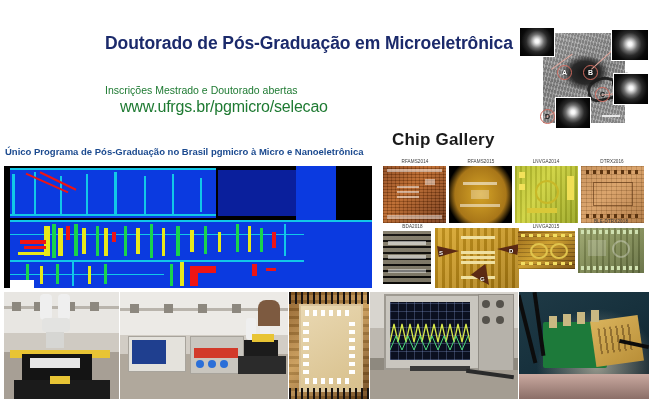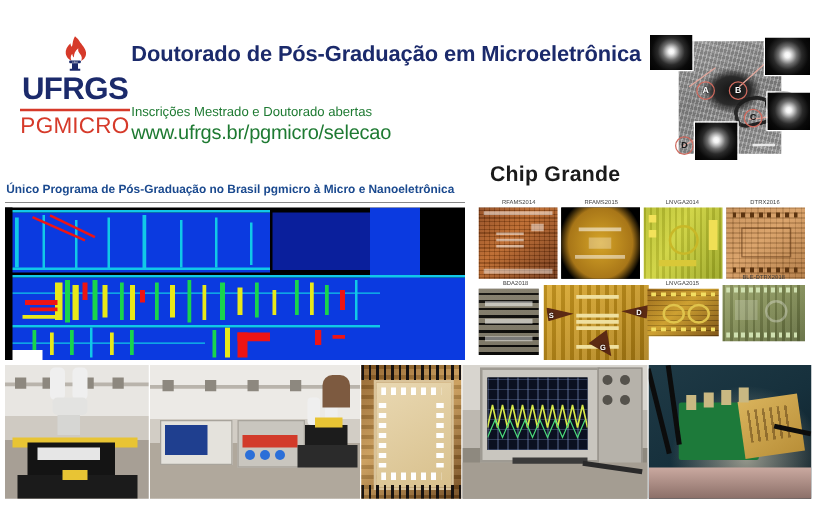--- a/index.html
+++ b/index.html
@@ -31,21 +31,21 @@
   }
   .title-sub{
     position:absolute;left:105px;top:55px;
     font-size:10.5px;font-weight:bold;color:#1b2a6b;white-space:nowrap;
   }
   .insc-line{
     position:absolute;left:105px;top:84px;
     font-size:10.5px;font-weight:normal;color:#1e7a32;white-space:nowrap;
   }
   .url-line{
-    position:absolute;left:105px;top:98px;
+    position:absolute;left:120px;top:98px;
     font-size:16px;font-weight:normal;color:#1e7a32;white-space:nowrap;
     letter-spacing:-0.2px;
   }
   .tagline{
     position:absolute;left:5px;top:146px;
     font-size:9.5px;font-weight:bold;color:#1b4a8f;white-space:nowrap;
   }
 
   
   .sem-figure{position:absolute;left:515px;top:25px;width:136px;height:104px;}
@@ -178,34 +178,20 @@
       radial-gradient(ellipse at 60% 70%, rgba(255,240,210,.55) 0%, rgba(0,0,0,0) 55%),
       linear-gradient(150deg,#1f3a46,#16303c 50%,#0d1c24);
   }
   .eq{position:absolute;}
 </style>
 </head>
 <body>
 
 <div class="poster">
 
-  <div class="logo-block">
-    <div class="flame-wrap">
-      <svg width="28" height="30" viewBox="0 0 28 30" aria-hidden="true">
-        <path d="M14 1 C11.5 5.5 12.6 7.4 11.4 9.4 C10.6 8.6 10.4 7.6 10.4 6.6 C7.6 9.2 6.2 12 6.6 14.8 C7.0 17.8 9.4 19.8 11.2 20.6 C10.2 18.8 10.4 16.6 11.8 15.0 C11.9 16.4 12.4 17.3 13.2 17.9 C12.9 15.2 14.2 12.6 16.6 10.6 C16.3 12.6 16.9 13.8 17.9 15.0 C19.6 17.0 19.9 18.9 18.8 20.8 C21.4 19.6 23.1 17.0 22.8 14.0 C22.4 10.2 19.0 7.4 17.6 5.0 C16.6 3.4 15.4 2.2 14 1 Z" fill="#d63a2a"></path>
-        <rect x="9.4" y="20.4" width="9.2" height="2.2" rx="0.6" fill="#1b2a6b"></rect>
-        <rect x="11.6" y="22.6" width="4.8" height="4.6" fill="#1b2a6b"></rect>
-        <rect x="9.8" y="27.0" width="8.4" height="1.6" fill="#1b2a6b"></rect>
-        <text x="14" y="22.2" font-size="1.9" fill="#ffffff" text-anchor="middle" font-family="Liberation Sans, sans-serif">1934</text>
-      </svg>
-    </div>
-    <div class="ufrgs-word">UFRGS</div>
-    <div class="logo-rule"></div>
-    <div class="pgmicro-word">PGMICRO</div>
-  </div>
 
   <div class="title-main">Doutorado de Pós-Graduação em Microeletrônica</div>
   <div class="insc-line">Inscrições Mestrado e Doutorado abertas</div>
   <div class="url-line">www.ufrgs.br/pgmicro/selecao</div>
   <div class="tagline">Único Programa de Pós-Graduação no Brasil pgmicro à Micro e Nanoeletrônica</div>
 
   <div class="sem-figure">
     <div class="sem-base">
       <div class="sem-arc"></div>
       <div class="sem-blob"></div>
@@ -221,21 +207,21 @@
     <div class="mark" style="left:68px;top:40px;">B</div>
     <div class="mark dark" style="left:80px;top:62px;">C</div>
     <div class="mark dark" style="left:25px;top:84px;">D</div>
 
     <div class="inset" style="left:4px;top:2px;width:34px;height:28px;"></div>
     <div class="inset" style="left:96px;top:4px;width:36px;height:30px;"></div>
     <div class="inset" style="left:98px;top:48px;width:34px;height:30px;"></div>
     <div class="inset" style="left:40px;top:72px;width:34px;height:30px;"></div>
   </div>
 
-  <div class="gallery-title">Chip Grande</div>
+  <div class="gallery-title">Chip Gallery</div>
 
   <div class="chip-label" style="left:385px;top:159px;width:60px;">RFAMS2014</div>
   <div class="chip-label" style="left:451px;top:159px;width:60px;">RFAMS2015</div>
   <div class="chip-label" style="left:516px;top:159px;width:60px;">LNVGA2014</div>
   <div class="chip-label" style="left:582px;top:159px;width:60px;">DTRX2016</div>
 
   <div class="chip die-a" style="left:383px;top:166px;width:63px;height:57px;">
     <div class="lyr wh" style="left:4px;top:3px;width:55px;height:3px;opacity:.5;"></div>
     <div class="lyr wh" style="left:4px;top:49px;width:55px;height:4px;opacity:.45;"></div>
     <div class="lyr wh" style="left:14px;top:20px;width:22px;height:2px;opacity:.5;"></div>

